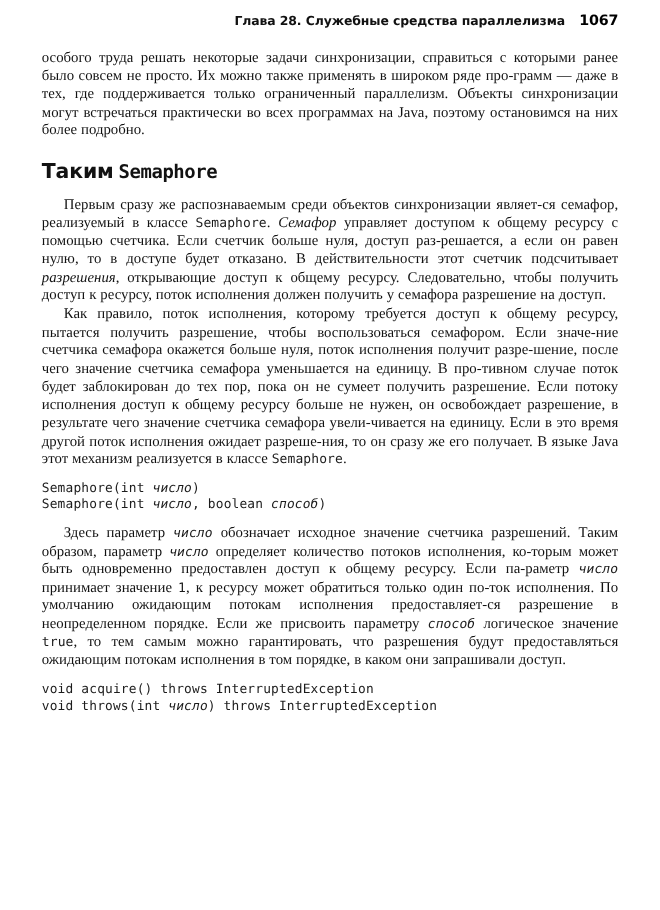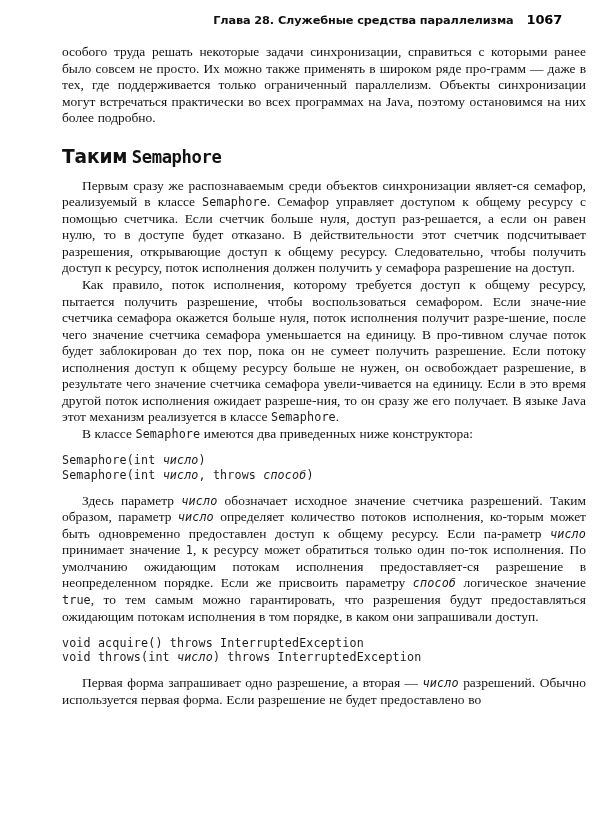--- a/index.html
+++ b/index.html
@@ -50,21 +50,20 @@
     letter-spacing: -0.2px;
     color: #000;
   }
 
   
   .column {
     position: absolute;
     top: 44px;
     left: 38px;
     width: 524px;
-    margin-left: 24px;
   }
 
   p.body {
     margin: 0;
     font-size: 13.45px;
     line-height: 16.55px;
     text-align: justify;
     text-justify: inter-word;
     hyphens: manual;
     letter-spacing: 0.01px;
@@ -102,20 +101,21 @@
     color: #1b1b1b;
   }
   .mono-i {
     font-family: "DejaVu Sans Mono", "Liberation Mono", monospace;
     font-style: italic;
     font-size: 11.8px;
     letter-spacing: 0.1px;
     color: #1b1b1b;
   }
   .ital {
+    font-style: italic;
   }
 
   
   pre.code {
     margin: 0;
     font-family: "DejaVu Sans Mono", "Liberation Mono", monospace;
     font-size: 11.7px;
     line-height: 14.6px;
     letter-spacing: 0.15px;
     color: #1c1c1c;
@@ -146,35 +146,33 @@
     <h2 class="section-head">
       <span class="word-sans">Таким</span><span> </span><span class="word-mono">Semaphore</span>
     </h2>
 
     <div class="spacer-head-b"></div>
 
     <p class="body indent"><span>Первым сразу же распознаваемым среди объектов синхронизации являет-ся семафор, реализуемый в классе </span><span class="mono">Semaphore</span><span>. </span><span class="ital">Семафор</span><span> управляет доступом к общему ресурсу с помощью счетчика. Если счетчик больше нуля, доступ раз-решается, а если он равен нулю, то в доступе будет отказано. В действительности этот счетчик подсчитывает </span><span class="ital">разрешения</span><span>, открывающие доступ к общему ресурсу. Следовательно, чтобы получить доступ к ресурсу, поток исполнения должен получить у семафора разрешение на доступ.</span></p>
 
     <p class="body indent"><span>Как правило, поток исполнения, которому требуется доступ к общему ресурсу, пытается получить разрешение, чтобы воспользоваться семафором. Если значе-ние счетчика семафора окажется больше нуля, поток исполнения получит разре-шение, после чего значение счетчика семафора уменьшается на единицу. В про-тивном случае поток будет заблокирован до тех пор, пока он не сумеет получить разрешение. Если потоку исполнения доступ к общему ресурсу больше не нужен, он освобождает разрешение, в результате чего значение счетчика семафора увели-чивается на единицу. Если в это время другой поток исполнения ожидает разреше-ния, то он сразу же его получает. В языке Java этот механизм реализуется в классе </span><span class="mono">Semaphore</span><span>.</span></p>
 
-    <p class="body indent"><span>В классе </span><span class="mono">Semaphore</span><span> имеются два приведенных ниже конструктора:</span></p>
 
     <div class="spacer-code-t"></div>
 
     <pre class="code"><span>Semaphore(int </span><span class="i">число</span><span>)</span>
-<span>Semaphore(int </span><span class="i">число</span><span>, throws </span><span class="i">способ</span><span>)</span></pre>
+<span>Semaphore(int </span><span class="i">число</span><span>, boolean </span><span class="i">способ</span><span>)</span></pre>
 
     <div class="spacer-code-b"></div>
 
     <p class="body indent"><span>Здесь параметр </span><span class="mono-i">число</span><span> обозначает исходное значение счетчика разрешений. Таким образом, параметр </span><span class="mono-i">число</span><span> определяет количество потоков исполнения, ко-торым может быть одновременно предоставлен доступ к общему ресурсу. Если па-раметр </span><span class="mono-i">число</span><span> принимает значение </span><span class="mono">1</span><span>, к ресурсу может обратиться только один по-ток исполнения. По умолчанию ожидающим потокам исполнения предоставляет-ся разрешение в неопределенном порядке. Если же присвоить параметру </span><span class="mono-i">способ</span><span> логическое значение </span><span class="mono">true</span><span>, то тем самым можно гарантировать, что разрешения будут предоставляться ожидающим потокам исполнения в том порядке, в каком они запрашивали доступ.</span></p>
 
 
     <div class="spacer-code-t"></div>
 
     <pre class="code"><span>void acquire() throws InterruptedException</span>
 <span>void throws(int </span><span class="i">число</span><span>) throws InterruptedException</span></pre>
 
     <div class="spacer-code-b"></div>
 
-    <p class="body indent"><span>Первая форма запрашивает одно разрешение, а вторая — </span><span class="mono-i">число</span><span> разрешений. Обычно используется первая форма. Если разрешение не будет предоставлено во</span></p>
 
   </div>
 </div>
 
 </body></html>

